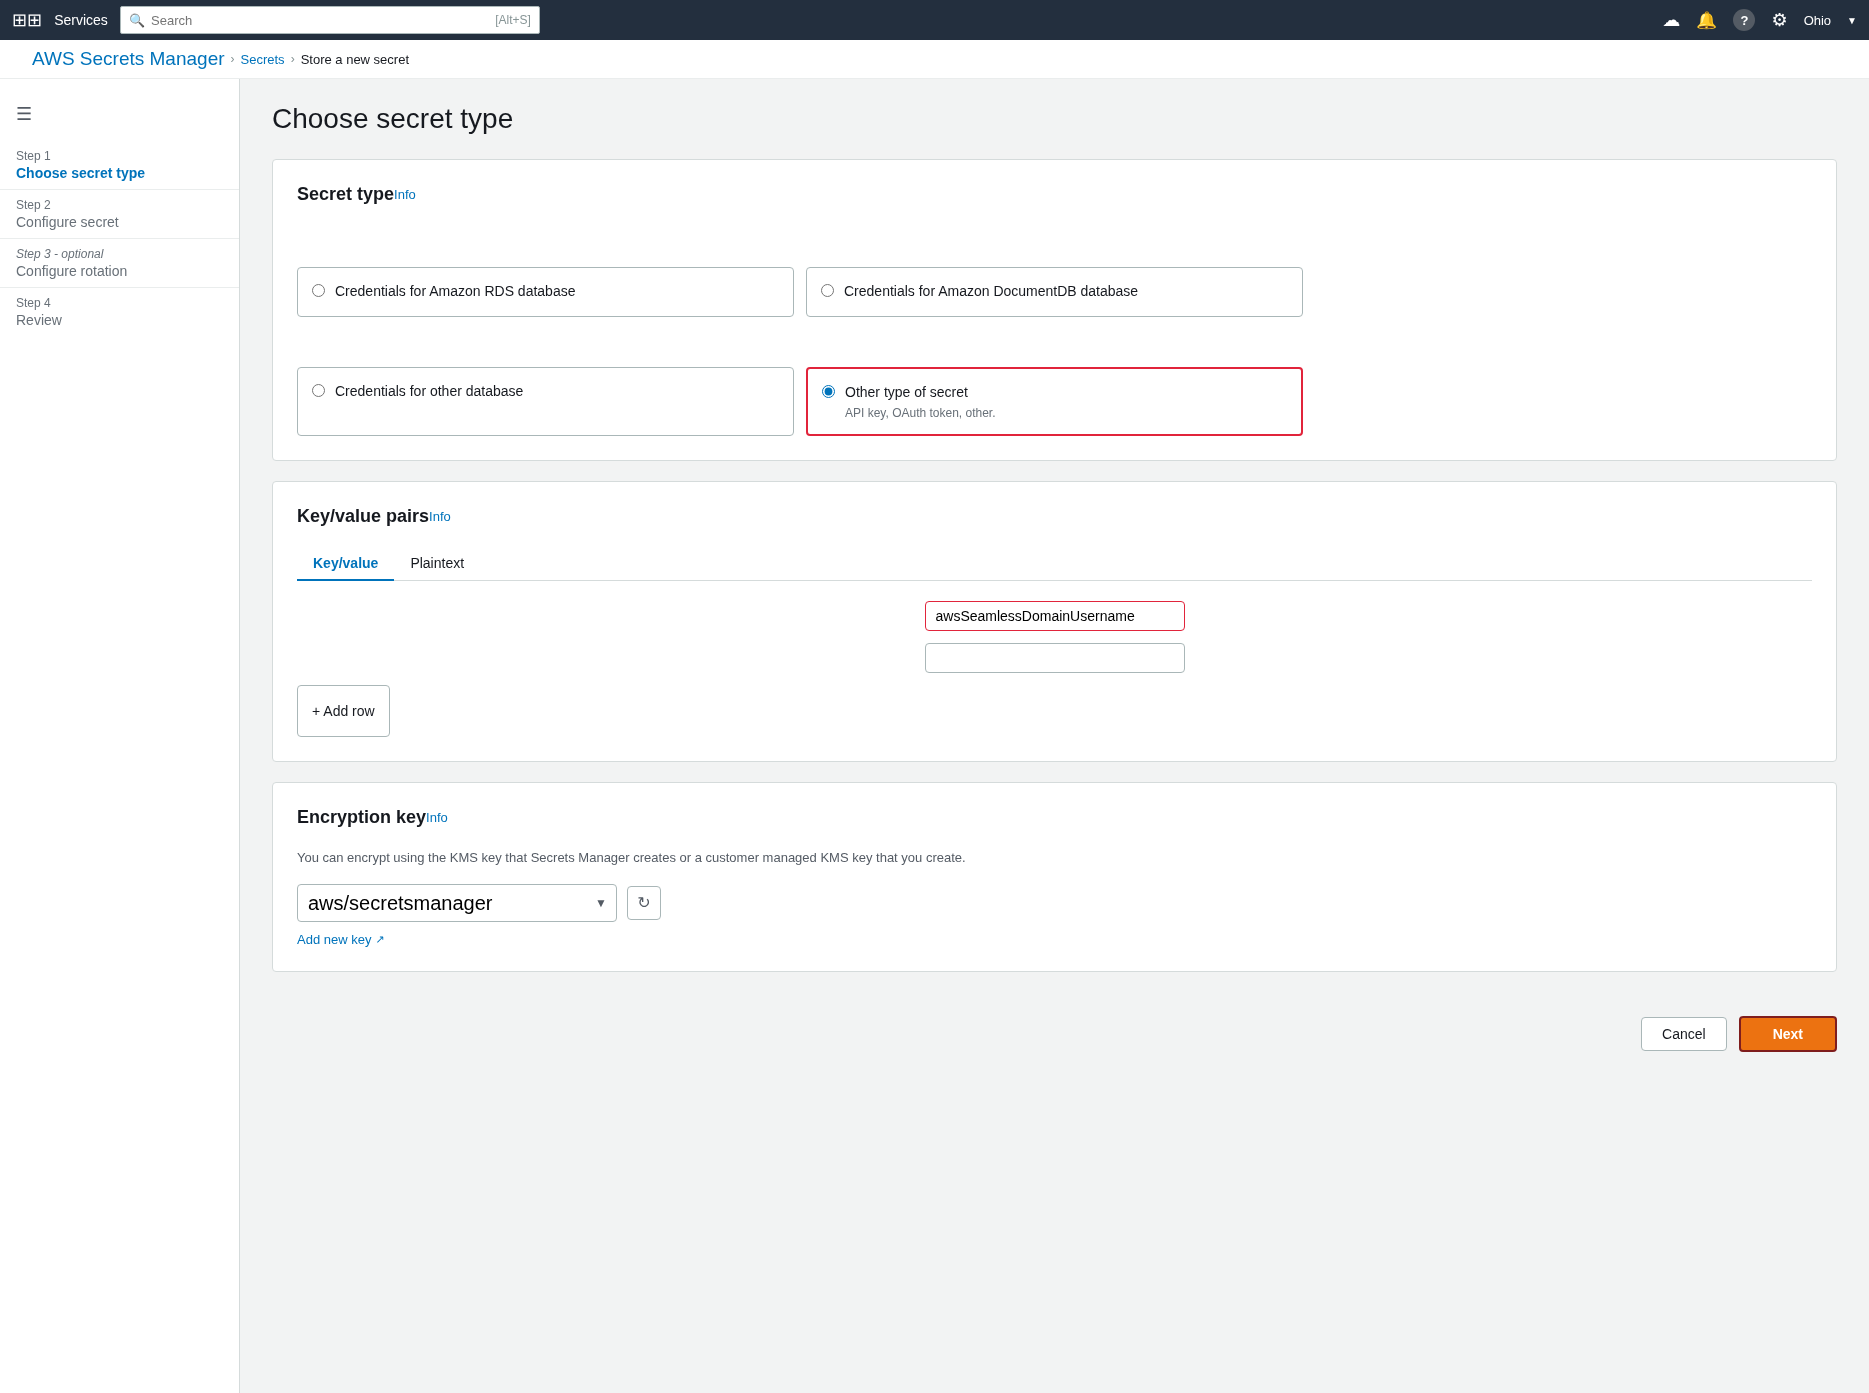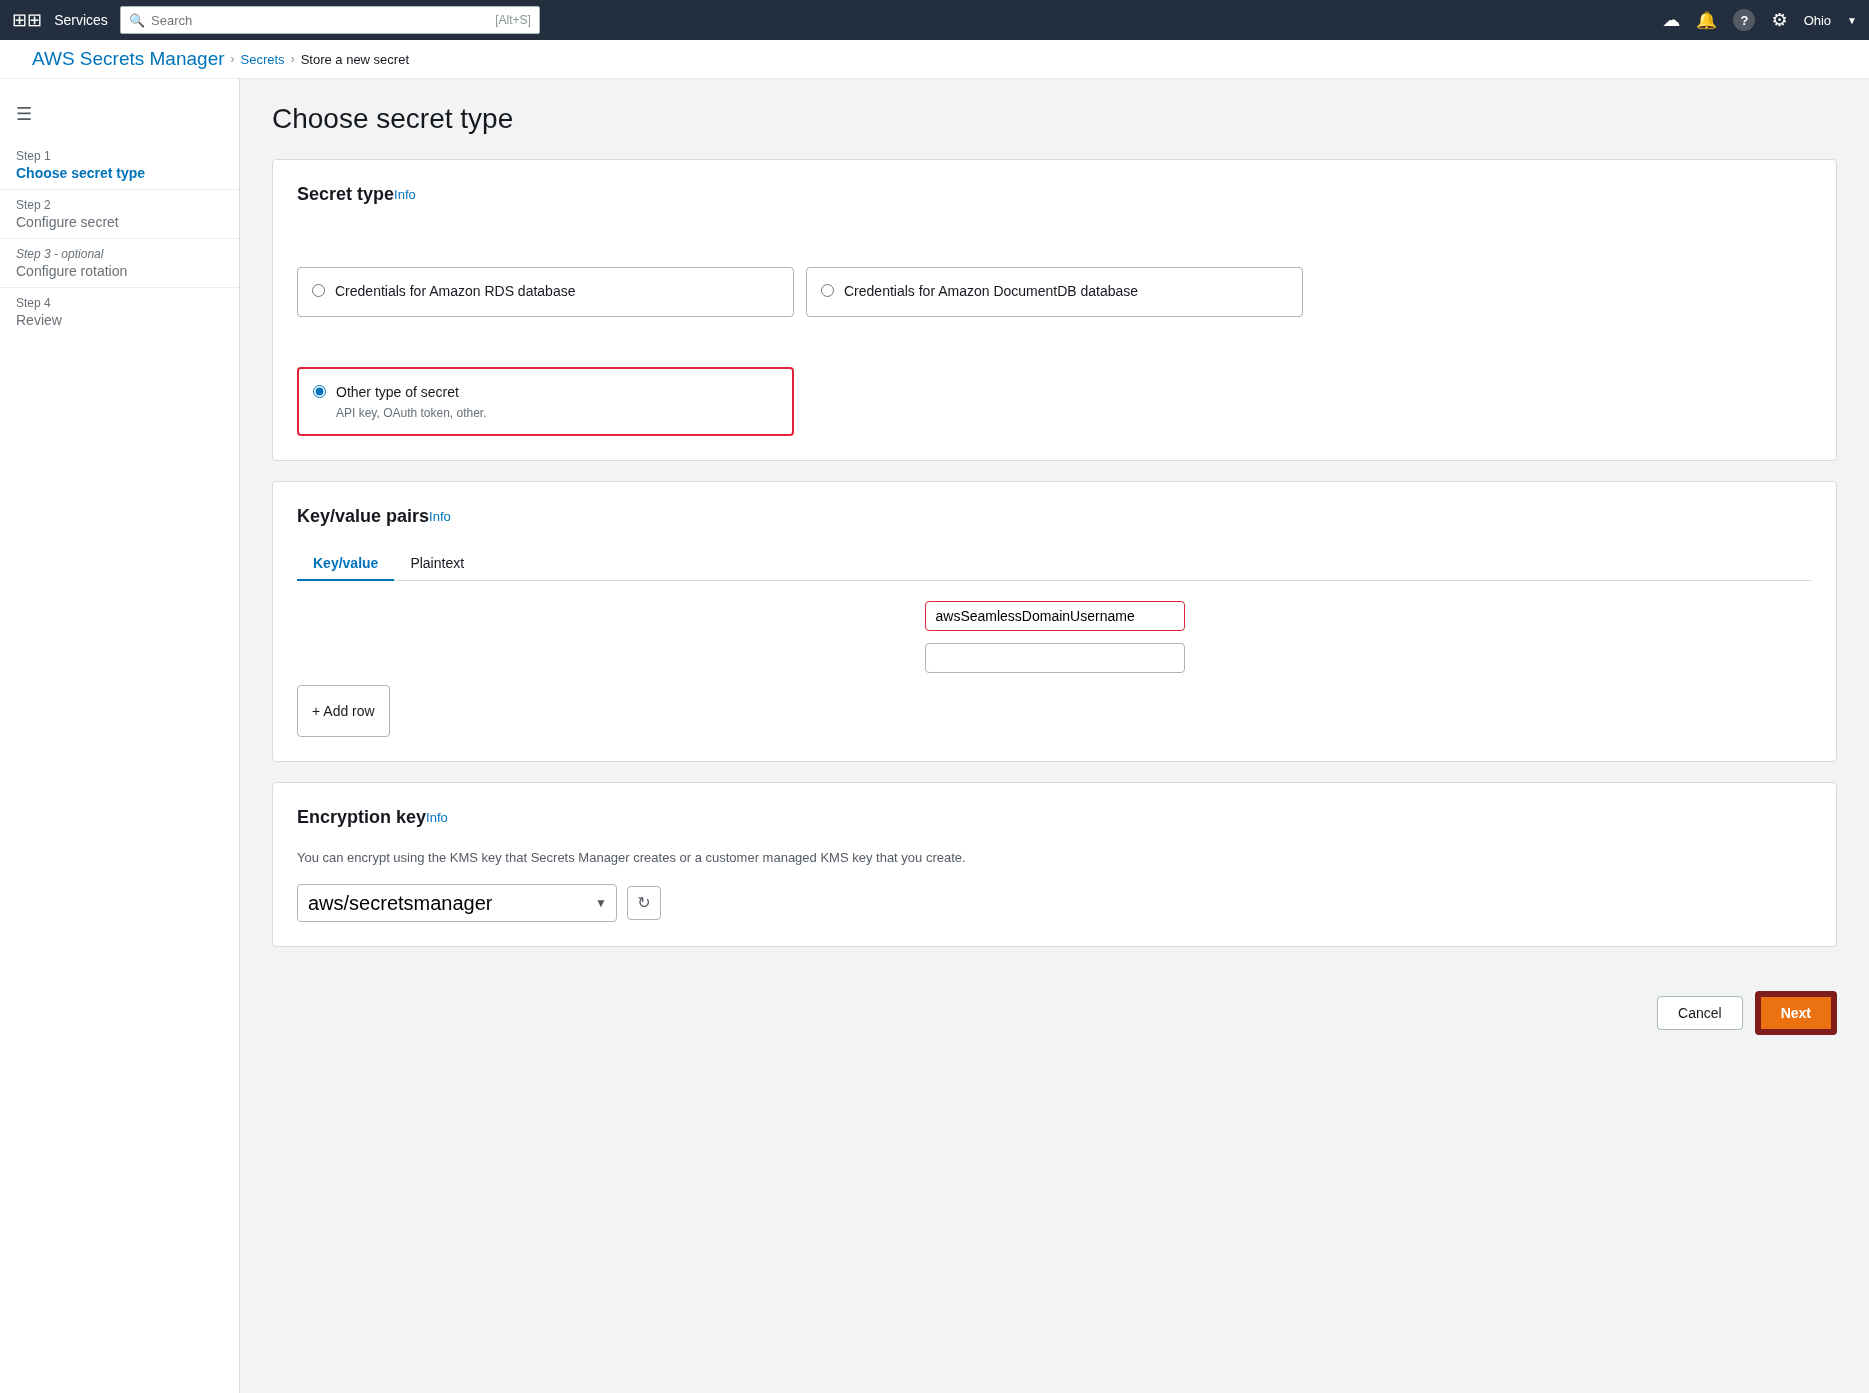--- a/index.html
+++ b/index.html
@@ -279,23 +279,23 @@
       background: #fff;
       border: 1px solid #aab7b8;
       border-radius: 4px;
       padding: 8px 20px;
       font-size: 14px;
       cursor: pointer;
       color: #16191f;
     }
     .next-btn {
       background: #ec7211;
-      border: 6px solid #7f1d1d;
-      border-radius: 4px;
-      padding: 8px 20px;
+      border: 2px solid #7f1d1d;
+      border-radius: 4px;
+      padding: 8px 32px;
       font-size: 14px;
       font-weight: 700;
       cursor: pointer;
       color: #fff;
     }
 
     
     .icon-grid::before { content: "⊞"; }
 
     .breadcrumb-area {
@@ -383,20 +383,24 @@
 
         <label class="option-card">
           <input type="radio" name="secret_type" style="">
           <span class="option-label">Credentials for Amazon DocumentDB database</span>
         </label>
 
       </div>
 
       <div class="options-grid-row2" style="margin-top:0;">
 
+        <label class="option-card">
+          <input type="radio" name="secret_type" style="">
+          <span class="option-label">Credentials for other database</span>
+        </label>
 
         <label class="option-card selected">
           <input type="radio" name="secret_type" checked="" style="accent-color: rgb(0, 115, 187);">
           <div>
             <div class="option-label">Other type of secret</div>
             <div class="option-sublabel">API key, OAuth token, other.</div>
           </div>
         </label>
 
         <div></div>
@@ -437,20 +441,26 @@
           <select class="kms-select">
             <option>aws/secretsmanager</option>
           </select>
           <span class="kms-select-arrow">▼</span>
         </div>
         <button class="refresh-btn">
           <span style="font-size:16px;">↻</span>
         </button>
       </div>
 
+      <div style="margin-top:10px;">
+        <a class="add-new-key" href="#">
+          <span>Add new key</span>
+          <span class="external-icon">↗</span>
+        </a>
+      </div>
     </div>
 
     <div class="footer-actions">
       <button class="cancel-btn">Cancel</button>
       <button class="next-btn">Next</button>
     </div>
 
   </div>
 </div>
 

